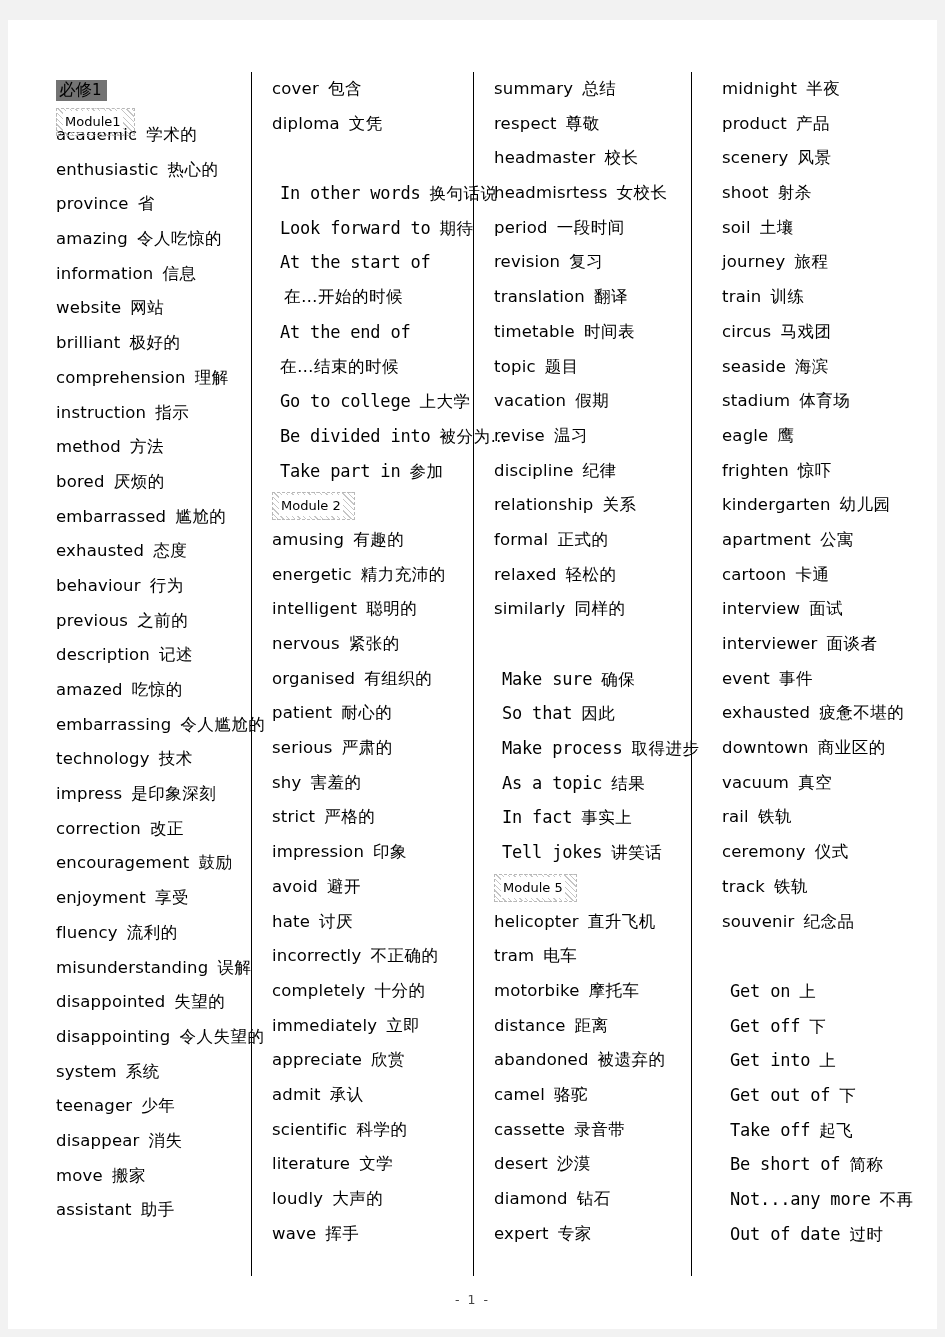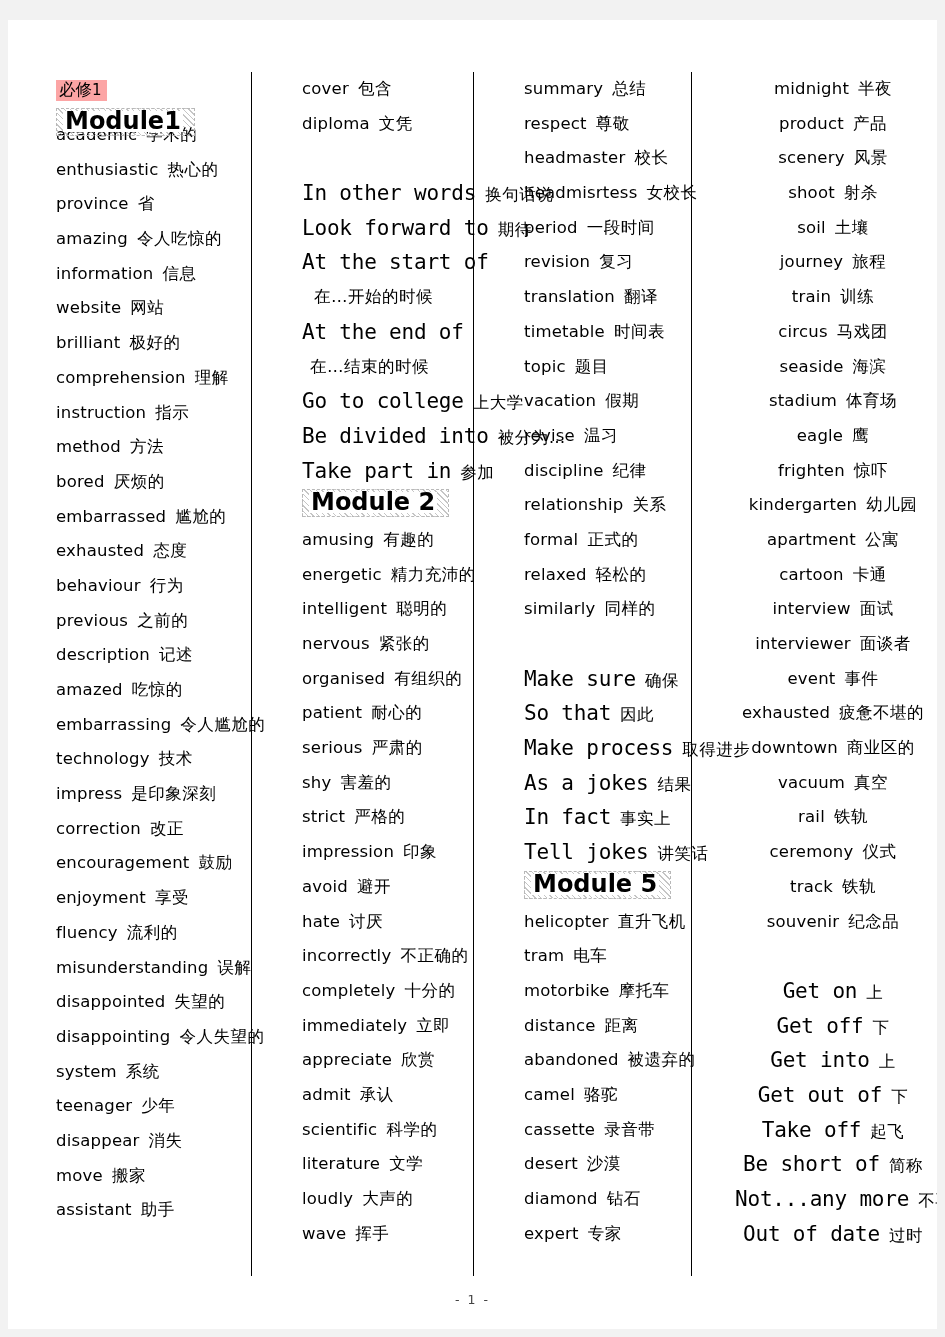--- a/index.html
+++ b/index.html
@@ -32,77 +32,78 @@
     box-sizing: border-box;
   }
   .col {
     position: relative;
     width: 215px;
     box-sizing: border-box;
     padding: 0 6px 0 0;
   }
   .col + .col {
     border-left: 1.4px solid #000000;
-    padding-left: 50px;
+    padding-left: 20px;
   }
   .col.first { padding-left: 48px; width: 243px; }
   .col.c2 { width: 222px; }
   .col.c3 { width: 218px; }
-  .col.c4 { width: 246px; padding-left: 43px; text-align: center; }
+  .col.c4 { width: 246px; padding-left: 30px; }
 
   .entry {
     height: 34.7px;
     line-height: 34.7px;
     white-space: nowrap;
     font-size: 16.5px;
     color: #000000;
     overflow: visible;
   }
   .en {
     font-family: "DejaVu Sans", sans-serif;
     font-size: 16.5px;
     letter-spacing: 0.2px;
   }
   .phrase .en {
     font-family: "DejaVu Sans Mono", monospace;
-    font-size: 21px;
+    font-size: 17px;
     letter-spacing: -0.2px;
+    margin-left: 8px;
   }
   .cn {
     font-family: "DejaVu Sans", sans-serif;
     font-size: 16.5px;
     margin-left: 9px;
     letter-spacing: 0.5px;
   }
   .blank { height: 34.7px; }
 
   
   .bixiu-wrap {
     position: absolute;
     left: 48px;
     top: 60px;
     z-index: 5;
   }
   .bixiu {
     display: inline-block;
-    background: #fca5a5;
+    background: #737373;
     font-size: 16.5px;
     padding: 1px 5px 2px 3px;
     line-height: 18px;
     font-family: "DejaVu Sans", sans-serif;
   }
   .bixiu .num {
     font-size: 15px;
   }
 
   .module-box {
     display: inline-block;
     position: relative;
-    font-weight: bold;
-    font-size: 24px;
+    font-weight: normal;
+    font-size: 13px;
     font-family: "DejaVu Sans", sans-serif;
     padding: 2px 11px 3px 6px;
     line-height: 21px;
     border: 1px dashed #b8b8b8;
     background:
       repeating-linear-gradient(45deg,
         rgba(0,0,0,0) 0px, rgba(0,0,0,0) 3px,
         rgba(150,150,150,0.55) 3px, rgba(150,150,150,0.55) 4px);
     background-clip: border-box;
     box-sizing: border-box;
@@ -238,21 +239,21 @@
         <div class="entry"><span class="en">revise</span><span class="cn">温习</span></div>
         <div class="entry"><span class="en">discipline</span><span class="cn">纪律</span></div>
         <div class="entry"><span class="en">relationship</span><span class="cn">关系</span></div>
         <div class="entry"><span class="en">formal</span><span class="cn">正式的</span></div>
         <div class="entry"><span class="en">relaxed</span><span class="cn">轻松的</span></div>
         <div class="entry"><span class="en">similarly</span><span class="cn">同样的</span></div>
         <div class="blank"></div>
         <div class="entry phrase"><span class="en">Make sure</span><span class="cn">确保</span></div>
         <div class="entry phrase"><span class="en">So that</span><span class="cn">因此</span></div>
         <div class="entry phrase"><span class="en">Make process</span><span class="cn">取得进步</span></div>
-        <div class="entry phrase"><span class="en">As a jokes</span><span class="cn">结果</span></div>
+        <div class="entry phrase"><span class="en">As a topic</span><span class="cn">结果</span></div>
         <div class="entry phrase"><span class="en">In fact</span><span class="cn">事实上</span></div>
         <div class="entry phrase"><span class="en">Tell jokes</span><span class="cn">讲笑话</span></div>
         <div class="module-head"><span class="module-box"><span class="inner">Module 5</span></span></div>
         <div class="entry"><span class="en">helicopter</span><span class="cn">直升飞机</span></div>
         <div class="entry"><span class="en">tram</span><span class="cn">电车</span></div>
         <div class="entry"><span class="en">motorbike</span><span class="cn">摩托车</span></div>
         <div class="entry"><span class="en">distance</span><span class="cn">距离</span></div>
         <div class="entry"><span class="en">abandoned</span><span class="cn">被遗弃的</span></div>
         <div class="entry"><span class="en">camel</span><span class="cn">骆驼</span></div>
         <div class="entry"><span class="en">cassette</span><span class="cn">录音带</span></div>

